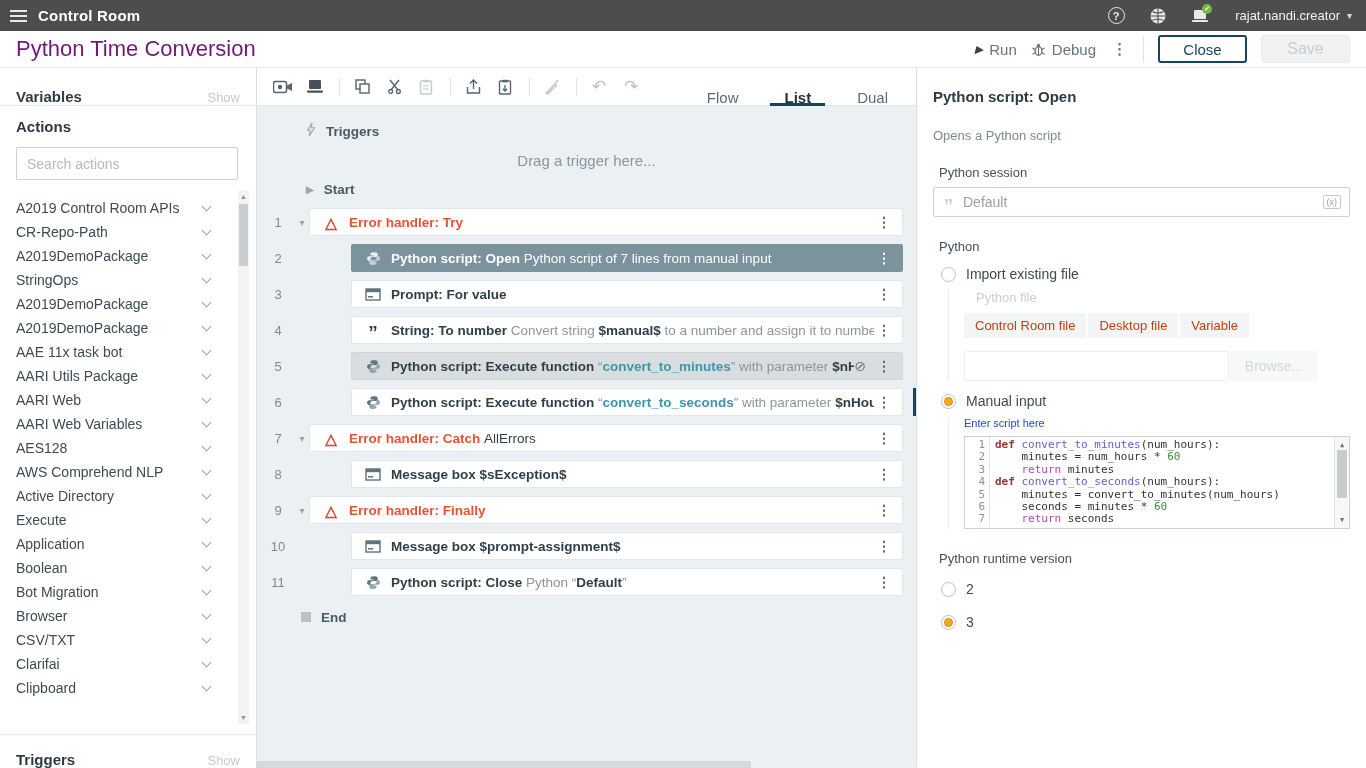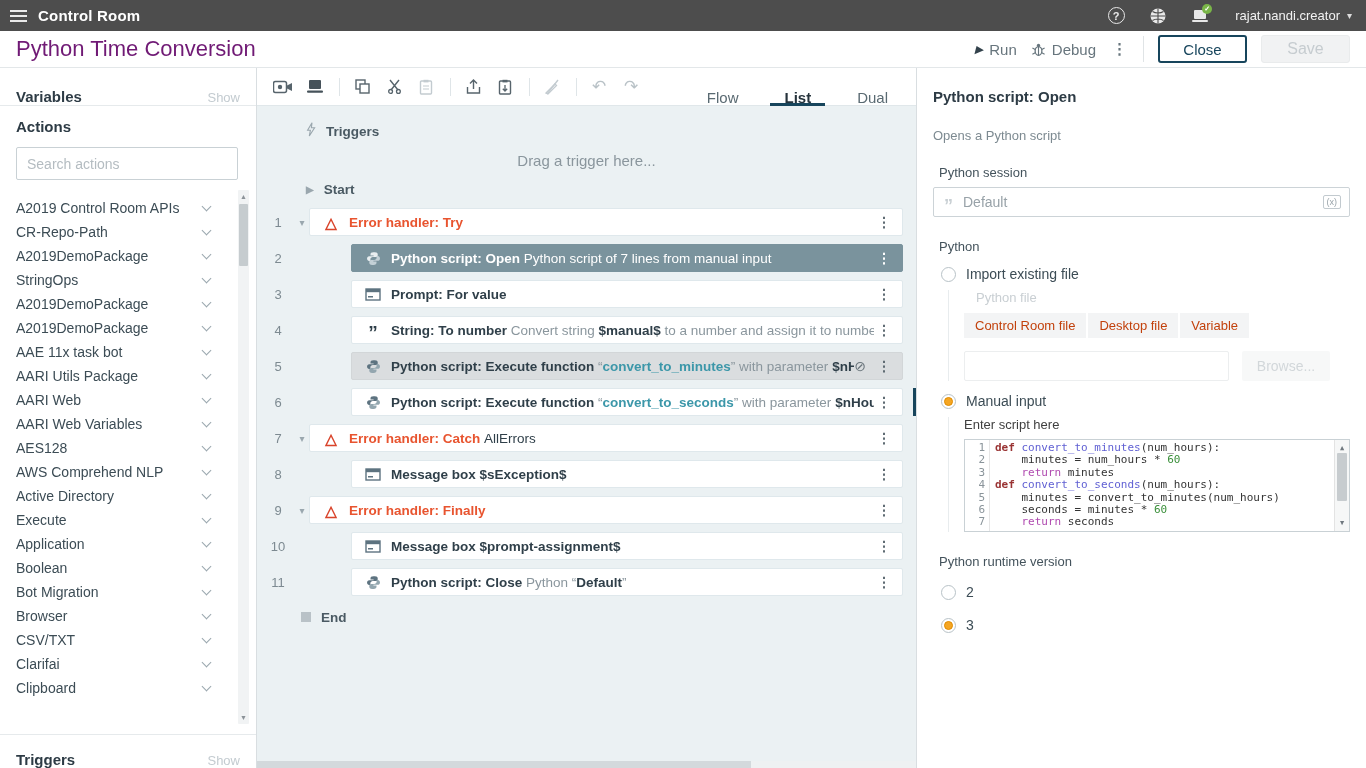--- a/index.html
+++ b/index.html
@@ -107,25 +107,25 @@
   .session-input .val { font-size:14px; color:#98a2a8; margin-left:10px; flex:1; }
   .session-input .fx { font-size:9px; color:#9aa4aa; border:1px solid #c2cacf; border-radius:2px; padding:1px 3px; cursor:pointer; }
   .radio-row { display:flex; align-items:center; gap:10px; margin:10px 0 0 8px; height:20px; cursor:pointer; }
   .radio { width:15px; height:15px; border-radius:50%; border:1px solid #b8c2c7; background:#fff; position:relative; flex:none; }
   .radio.sel::after { content:""; position:absolute; inset:2px; border-radius:50%; background:#f5a623; border:1px solid #e08c00; }
   .rlabel { font-size:14px; color:#3c4c55; }
   .import-block { margin-left:15px; border-left:1px solid #e8ecee; padding-left:15px; margin-top:6px; }
   .flabel { font-size:13px; color:#c9cfd3; margin:6px 0 8px 12px; }
   .ftabs { display:flex; gap:2px; }
   .ftab { background:#f3f4f5; color:#c2410c; font-size:13px; padding:5px 11px; cursor:default; }
-  .frow { display:flex; gap:13px; margin-top:13px; align-items:center; }
+  .frow { display:flex; gap:1px; margin-top:13px; align-items:center; }
   .finput { width:265px; height:30px; border:1px solid #eceeef; border-radius:2px; background:#fff; }
   .fbrowse { width:88px; height:30px; background:#f7f8f8; border:none; border-radius:2px; color:#d2d7da; font-size:14px; font-family:inherit; }
   .manual-block { margin-left:15px; border-left:1px solid #e8ecee; padding-left:15px; margin-top:6px; }
-  .d-label2 { font-size:13px; color:#404040; margin:4px 0 7px 0; }
+  .d-label2 { font-size:11px; color:#1d4ed8; margin:4px 0 7px 0; }
   .editor { width:100%; height:93px; border:1px solid #c9d1d5; display:flex; font-family:"DejaVu Sans Mono", monospace; font-size:11px; line-height:12.4px; background:#fff; }
   .gutter { width:25px; text-align:right; padding:2px 4px 0 0; color:#8a949a; border-right:1px solid #e6e6e6; flex:none; }
   .code { flex:1; padding:2px 0 0 5px; overflow:hidden; white-space:pre; }
   .tk-kw { color:#993333; font-weight:bold; }
   .tk-fn { color:#5f5fd3; }
   .tk-ret { color:#b04ab0; }
   .tk-num { color:#3a8f3a; }
   .tk-pl { color:#333; }
   .escroll { width:15px; background:#f6f7f7; border-left:1px solid #e3e3e3; position:relative; flex:none; }
   .escroll .eup,.escroll .edown { position:absolute; left:0; width:14px; text-align:center; font-size:7px; color:#70787f; }

